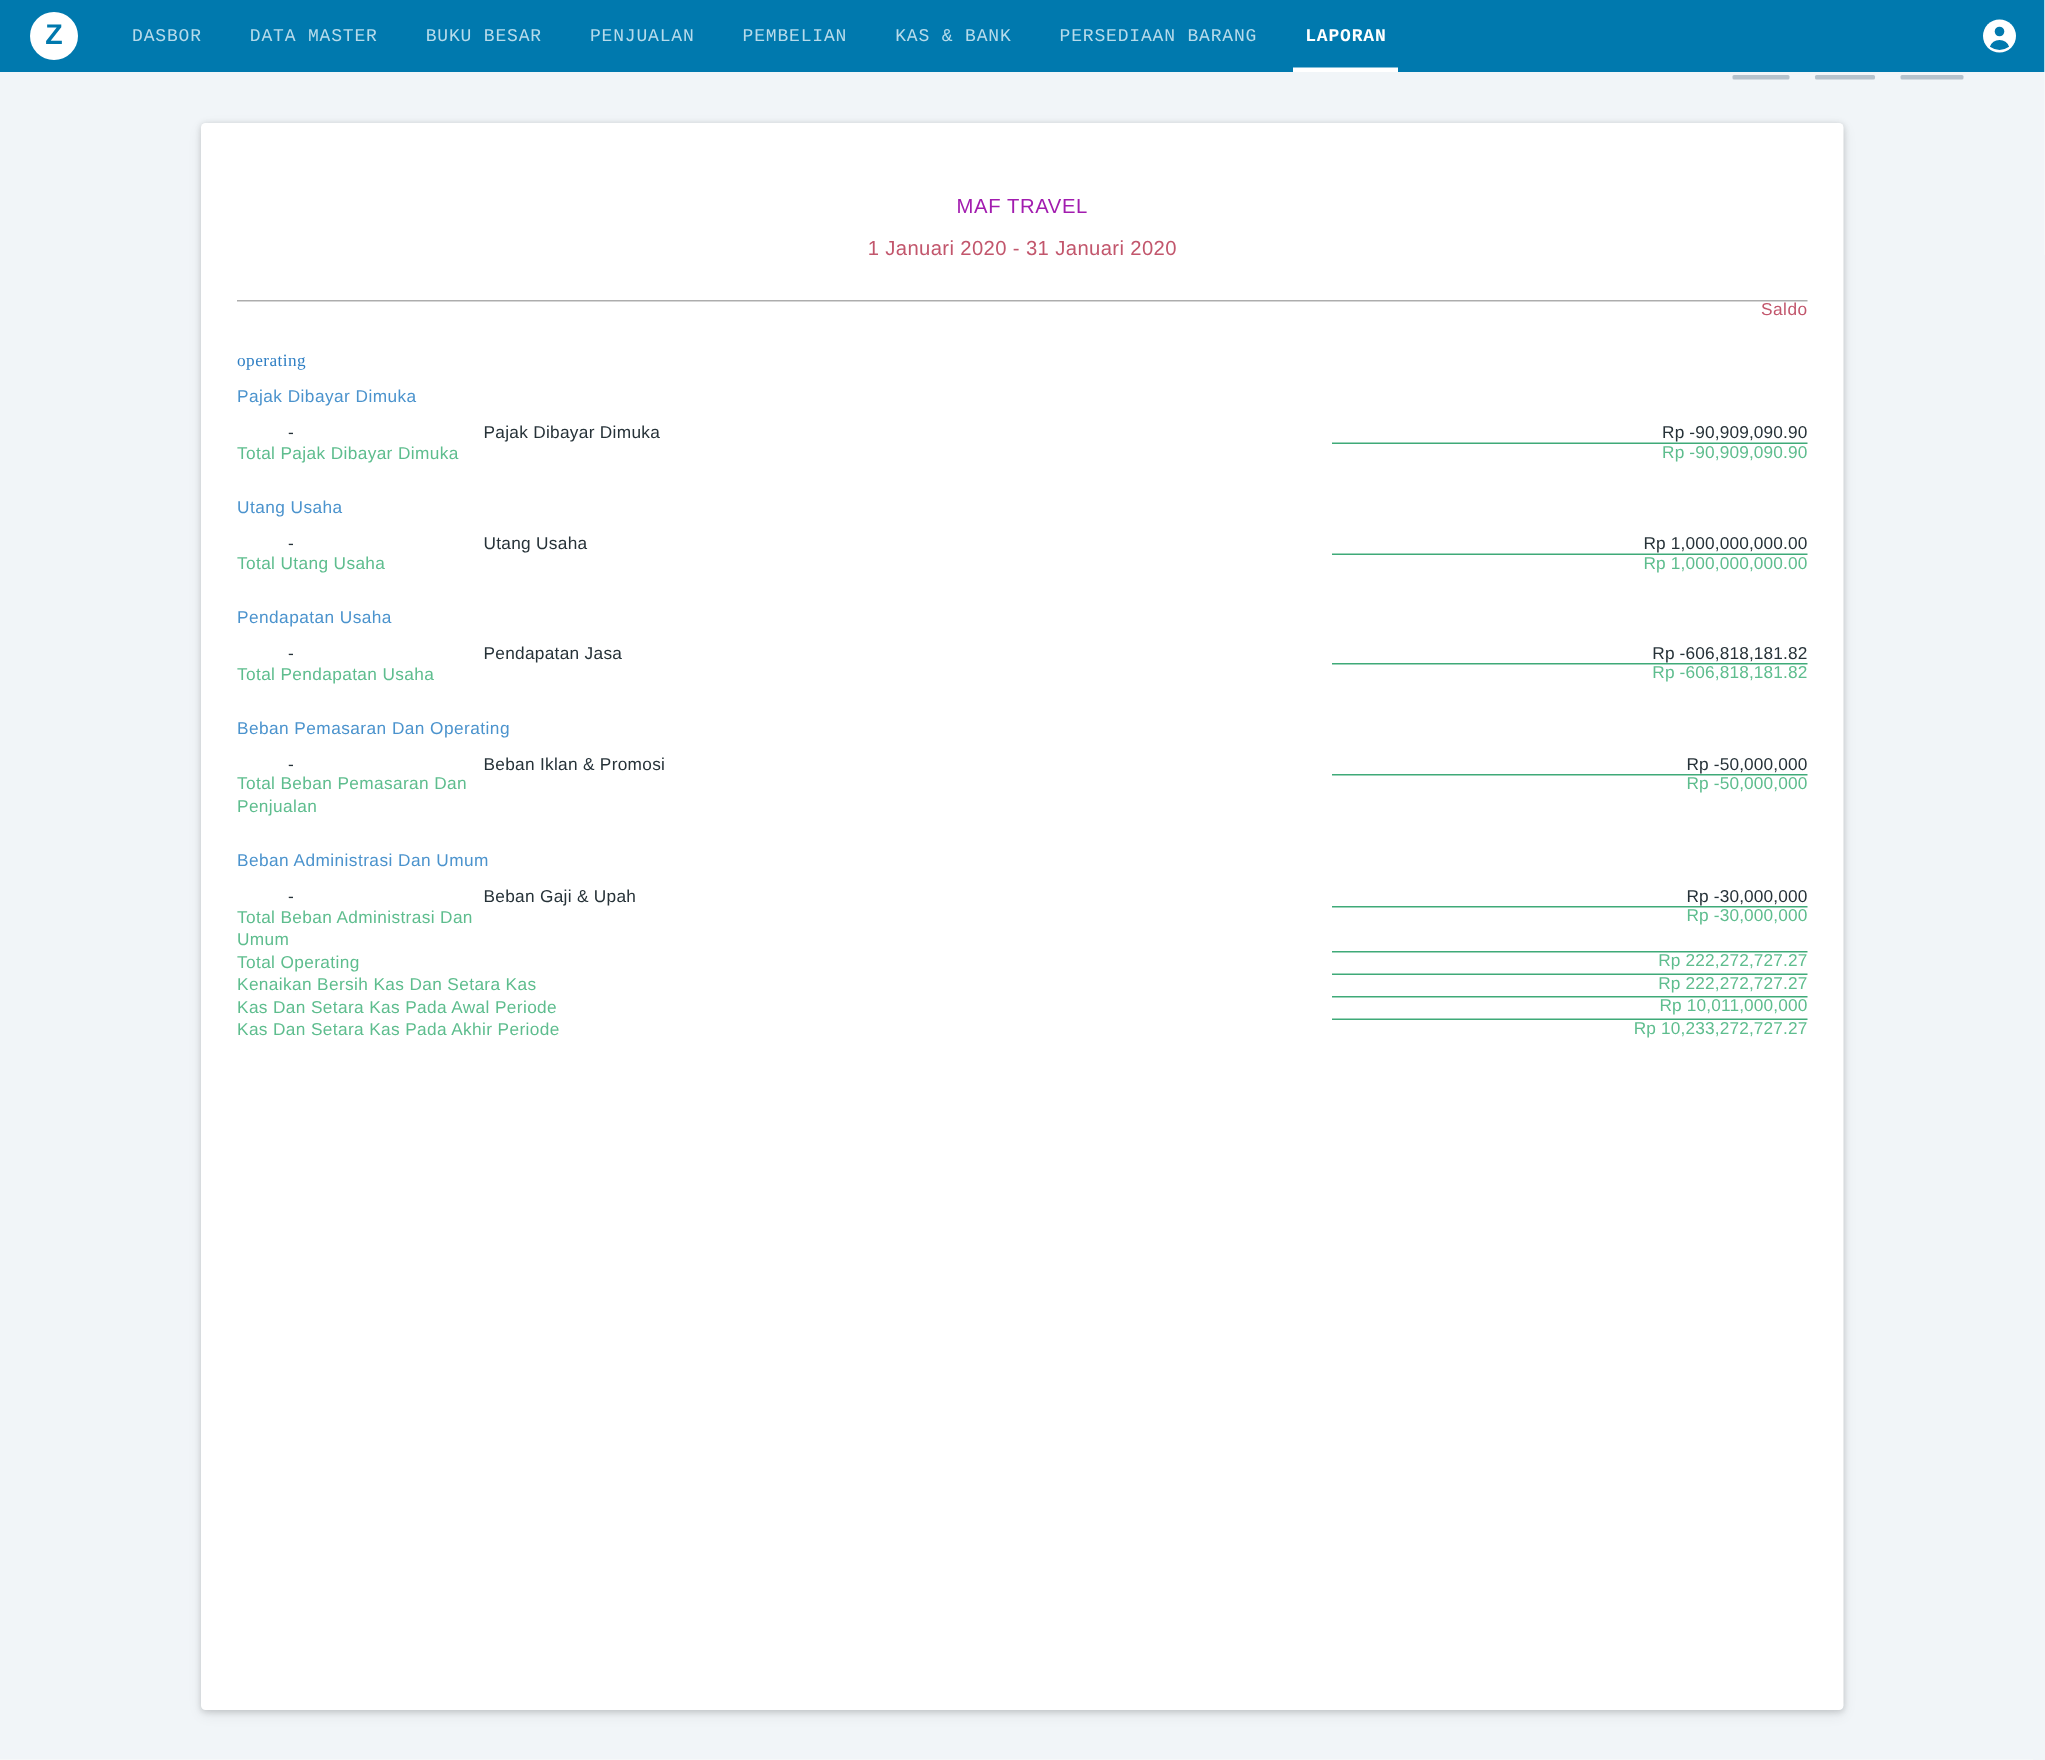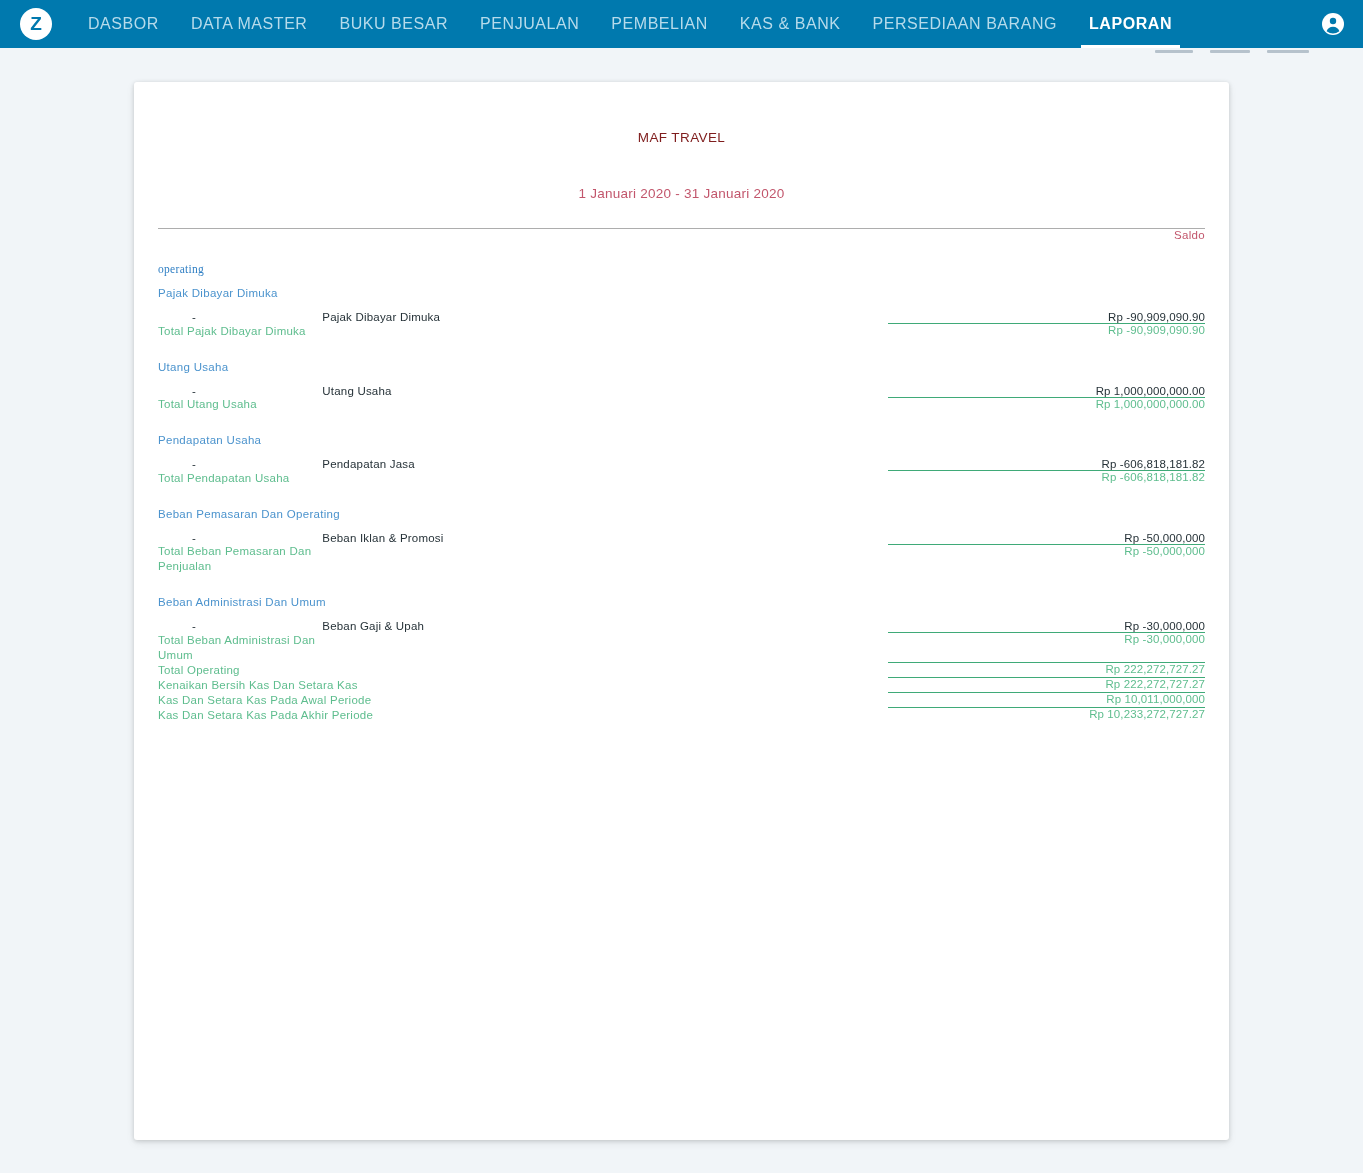--- a/index.html
+++ b/index.html
@@ -46,26 +46,26 @@
     display: flex;
     align-items: stretch;
     flex: 1 1 auto;
   }
   .nav-item {
     position: relative;
     display: flex;
     align-items: center;
     justify-content: center;
     padding: 0 16px;
-    font-size: 16px;
+    font-size: 12px;
     letter-spacing: 0.55px;
     color: #b6dbeb;
     white-space: nowrap;
     cursor: pointer;
-    font-family: Liberation Sans, sans-serif;
+    font-family: Liberation Mono, monospace;
   }
   .nav-item.active {
     color: #ffffff;
     font-weight: bold;
   }
   .nav-item.active::after {
     content: "";
     position: absolute;
     left: 8px;
     right: 8px;
@@ -114,37 +114,37 @@
     min-height: 1058px;
     background: #ffffff;
     border-radius: 3px;
     box-shadow: 0 1px 4px rgba(0,0,0,0.16), 0 3px 10px rgba(0,0,0,0.07);
     padding: 38px 24px 30px 24px;
   }
 
   .report-company {
     text-align: center;
     font-size: 13.5px;
-    color: #7f1d1d;
+    color: #a21caf;
     letter-spacing: 0.4px;
     margin-top: 10px;
   }
   .report-title {
     text-align: center;
     font-size: 13.5px;
     color: #2f7fc4;
     letter-spacing: 0.5px;
     margin-top: 34px;
   }
   .report-period {
     text-align: center;
     font-size: 13.5px;
     color: #c2566c;
     letter-spacing: 0.25px;
-    margin-top: 41px;
+    margin-top: 13px;
   }
 
   .divider {
     margin: 27px 0 0 0;
     height: 1px;
     background: #adadad;
   }
 
   
   .report-table {

